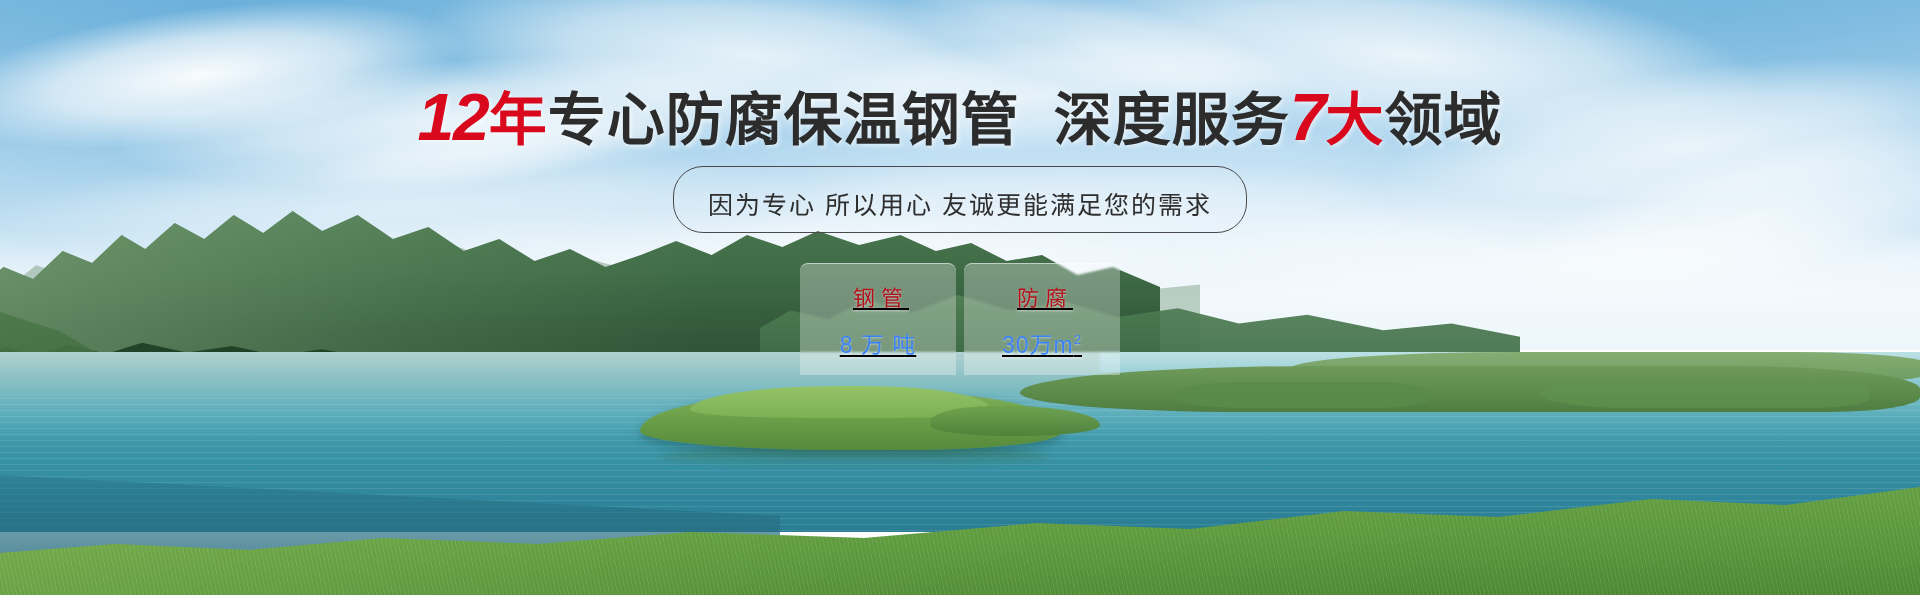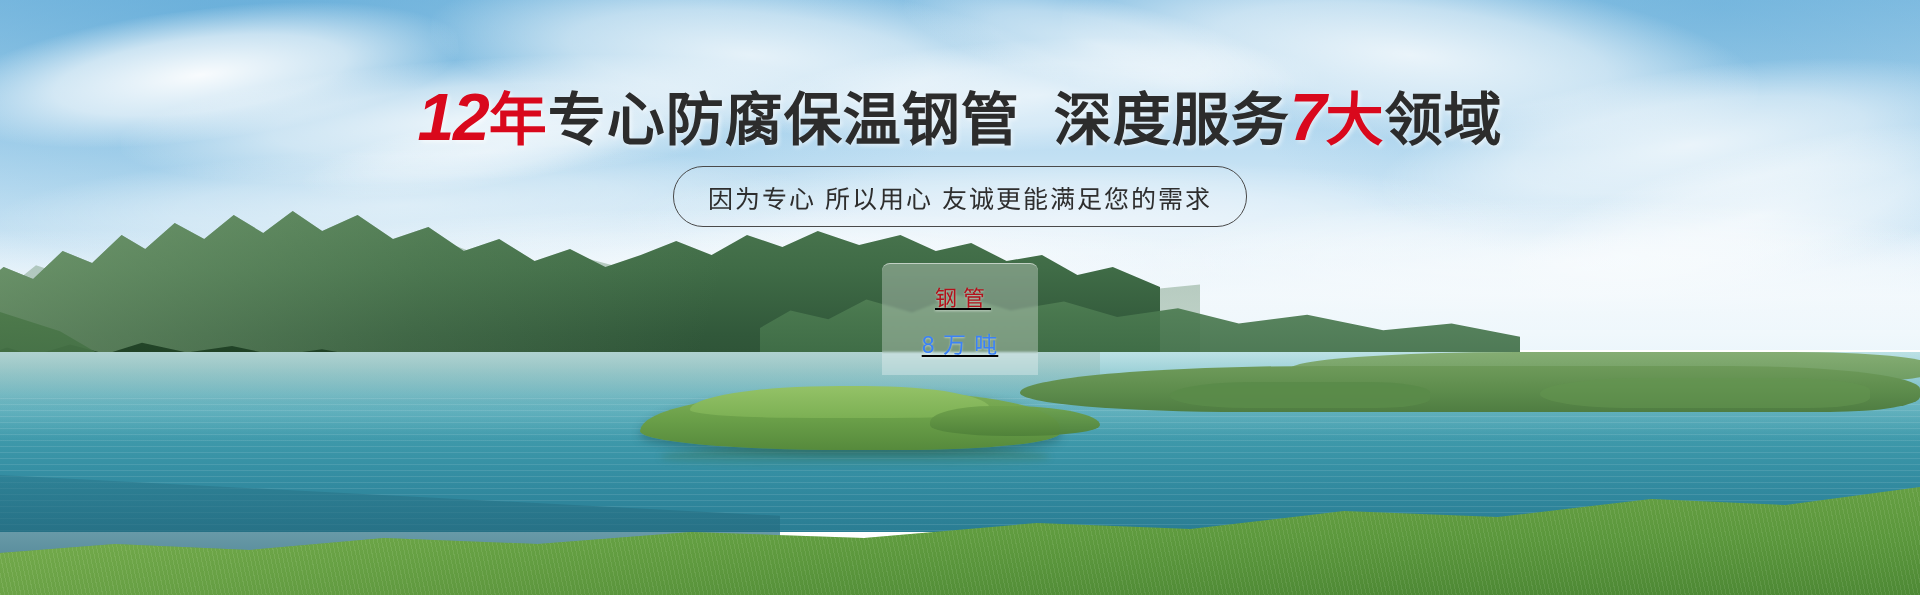--- a/index.html
+++ b/index.html
@@ -347,21 +347,21 @@
 
   
   .pill-wrap {
     position: absolute;
     left: 0; top: 166px;
     width: 1920px;
     text-align: center;
   }
   .pill {
     display: inline-block;
-    padding: 12px 34px 11px;
+    padding: 18px 34px 11px;
     border: 1px solid #4a4a4a;
     border-radius: 30px;
     color: #2e2e2e;
     font-size: 25px;
     letter-spacing: 2px;
     white-space: nowrap;
     background: rgba(255,255,255,0.05);
   }
 
   
@@ -475,17 +475,23 @@
 
     <div class="cards">
 
       <div class="card">
         <div class="card-label">钢管</div>
         <div class="card-value">
           <span>8 万 吨</span>
         </div>
       </div>
 
+      <div class="card">
+        <div class="card-label">防腐</div>
+        <div class="card-value">
+          <span>30万m</span><sup>2</sup>
+        </div>
+      </div>
 
 
     </div>
   </div>
 </div>
 
 </body></html>

